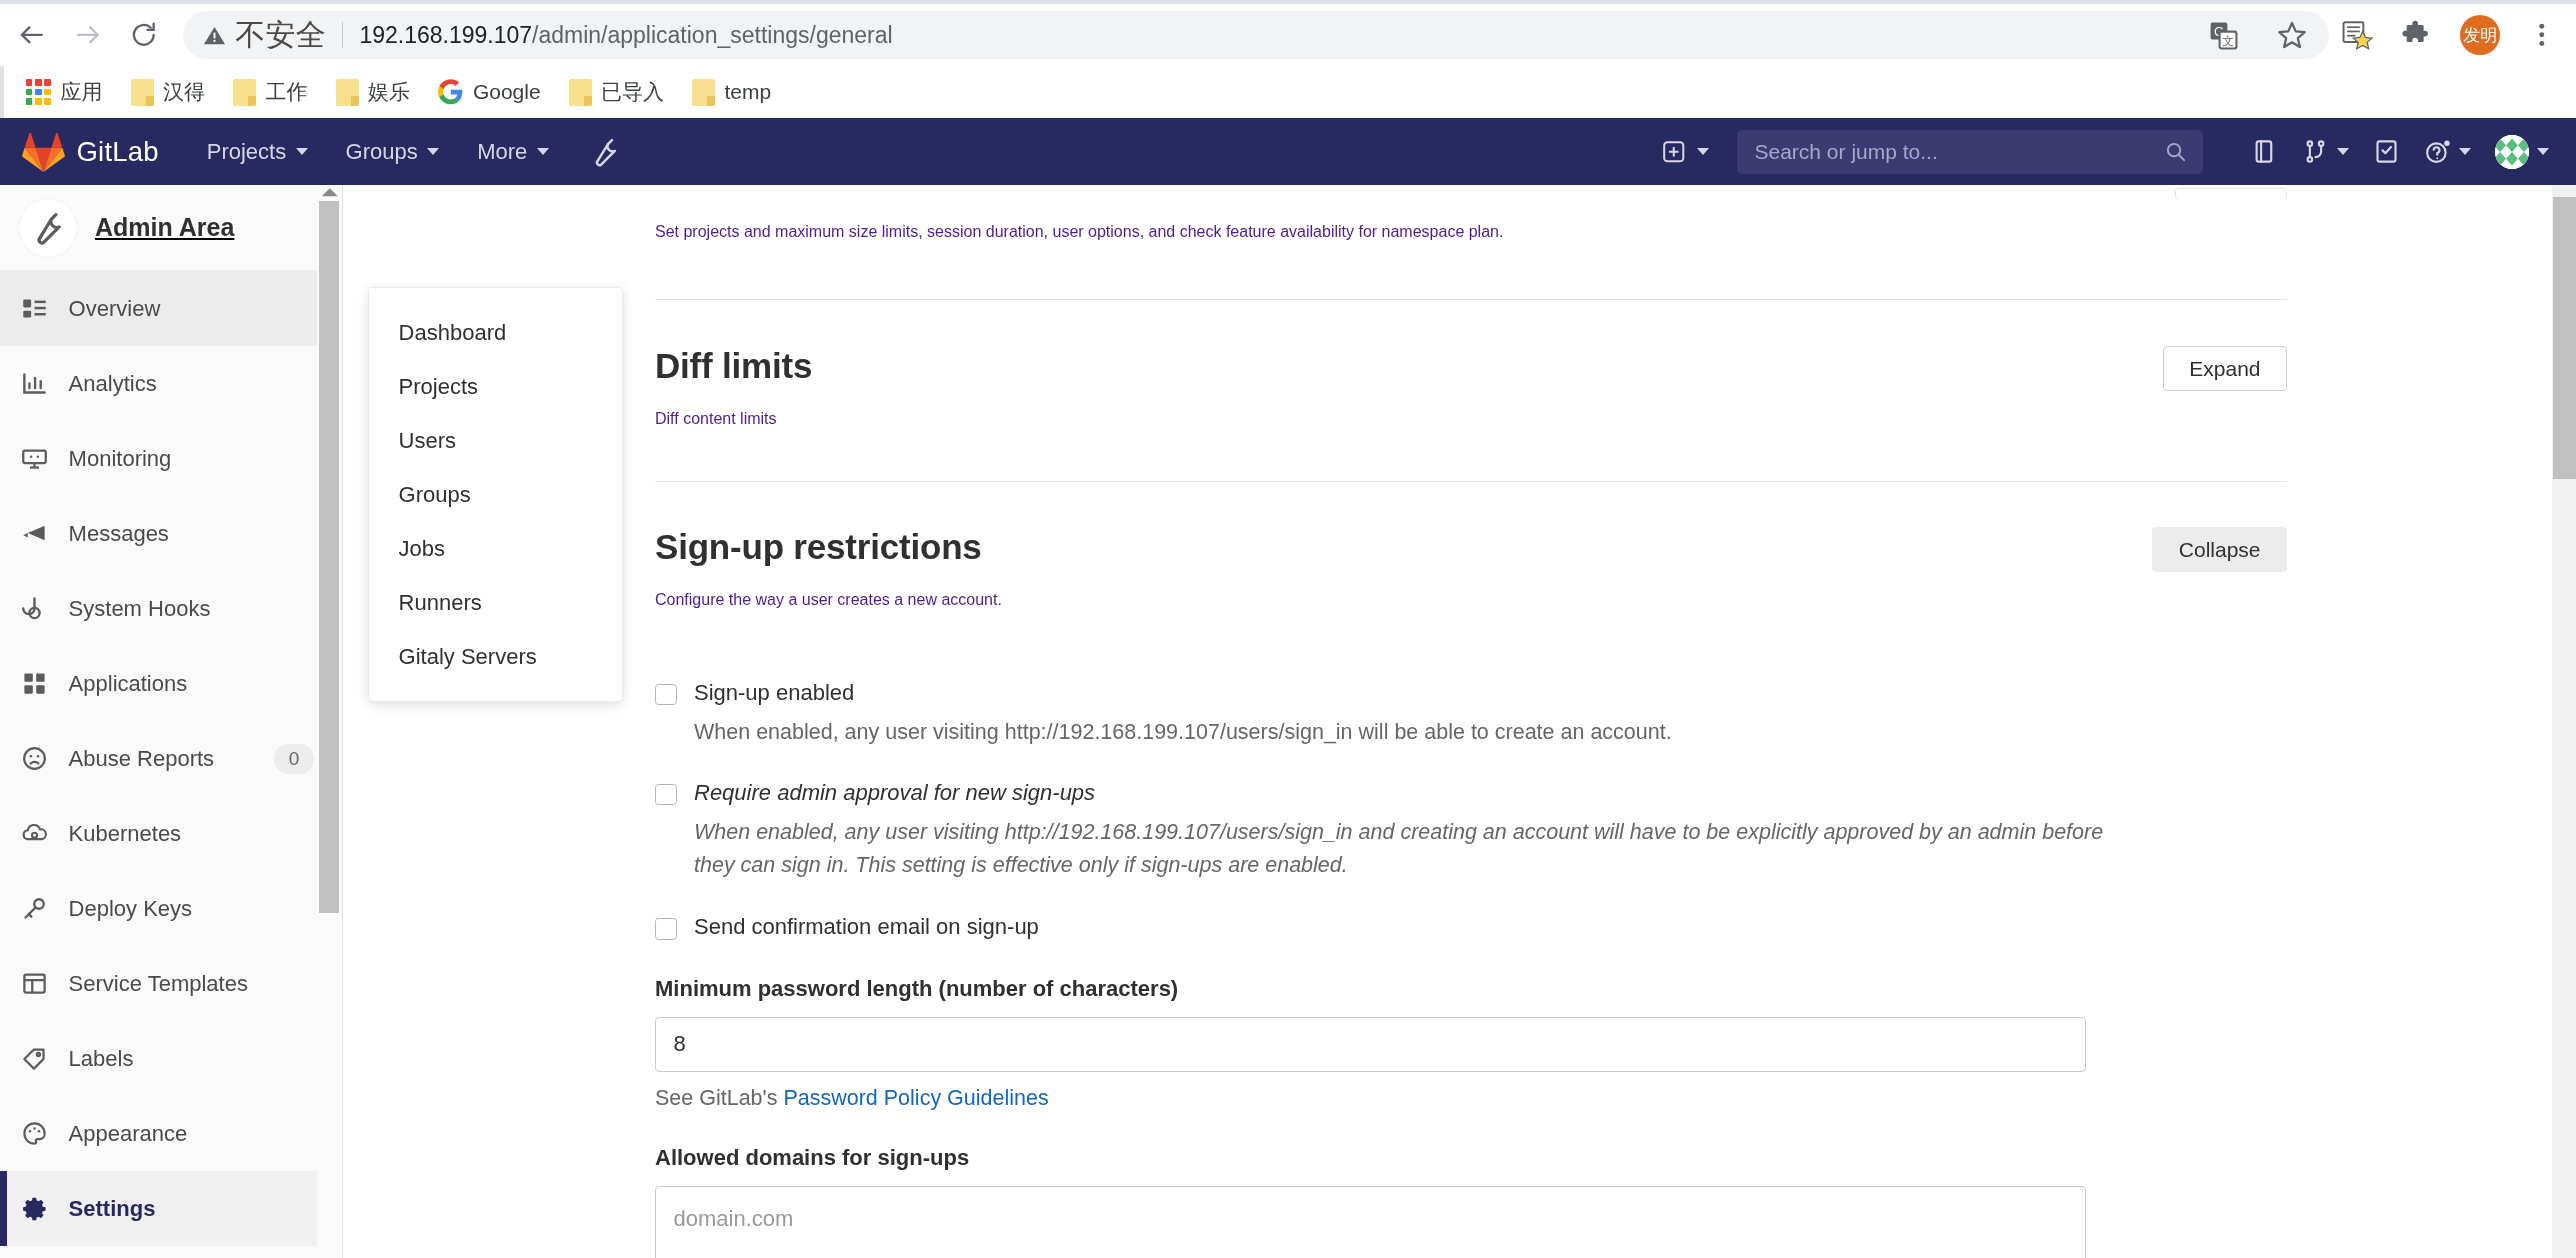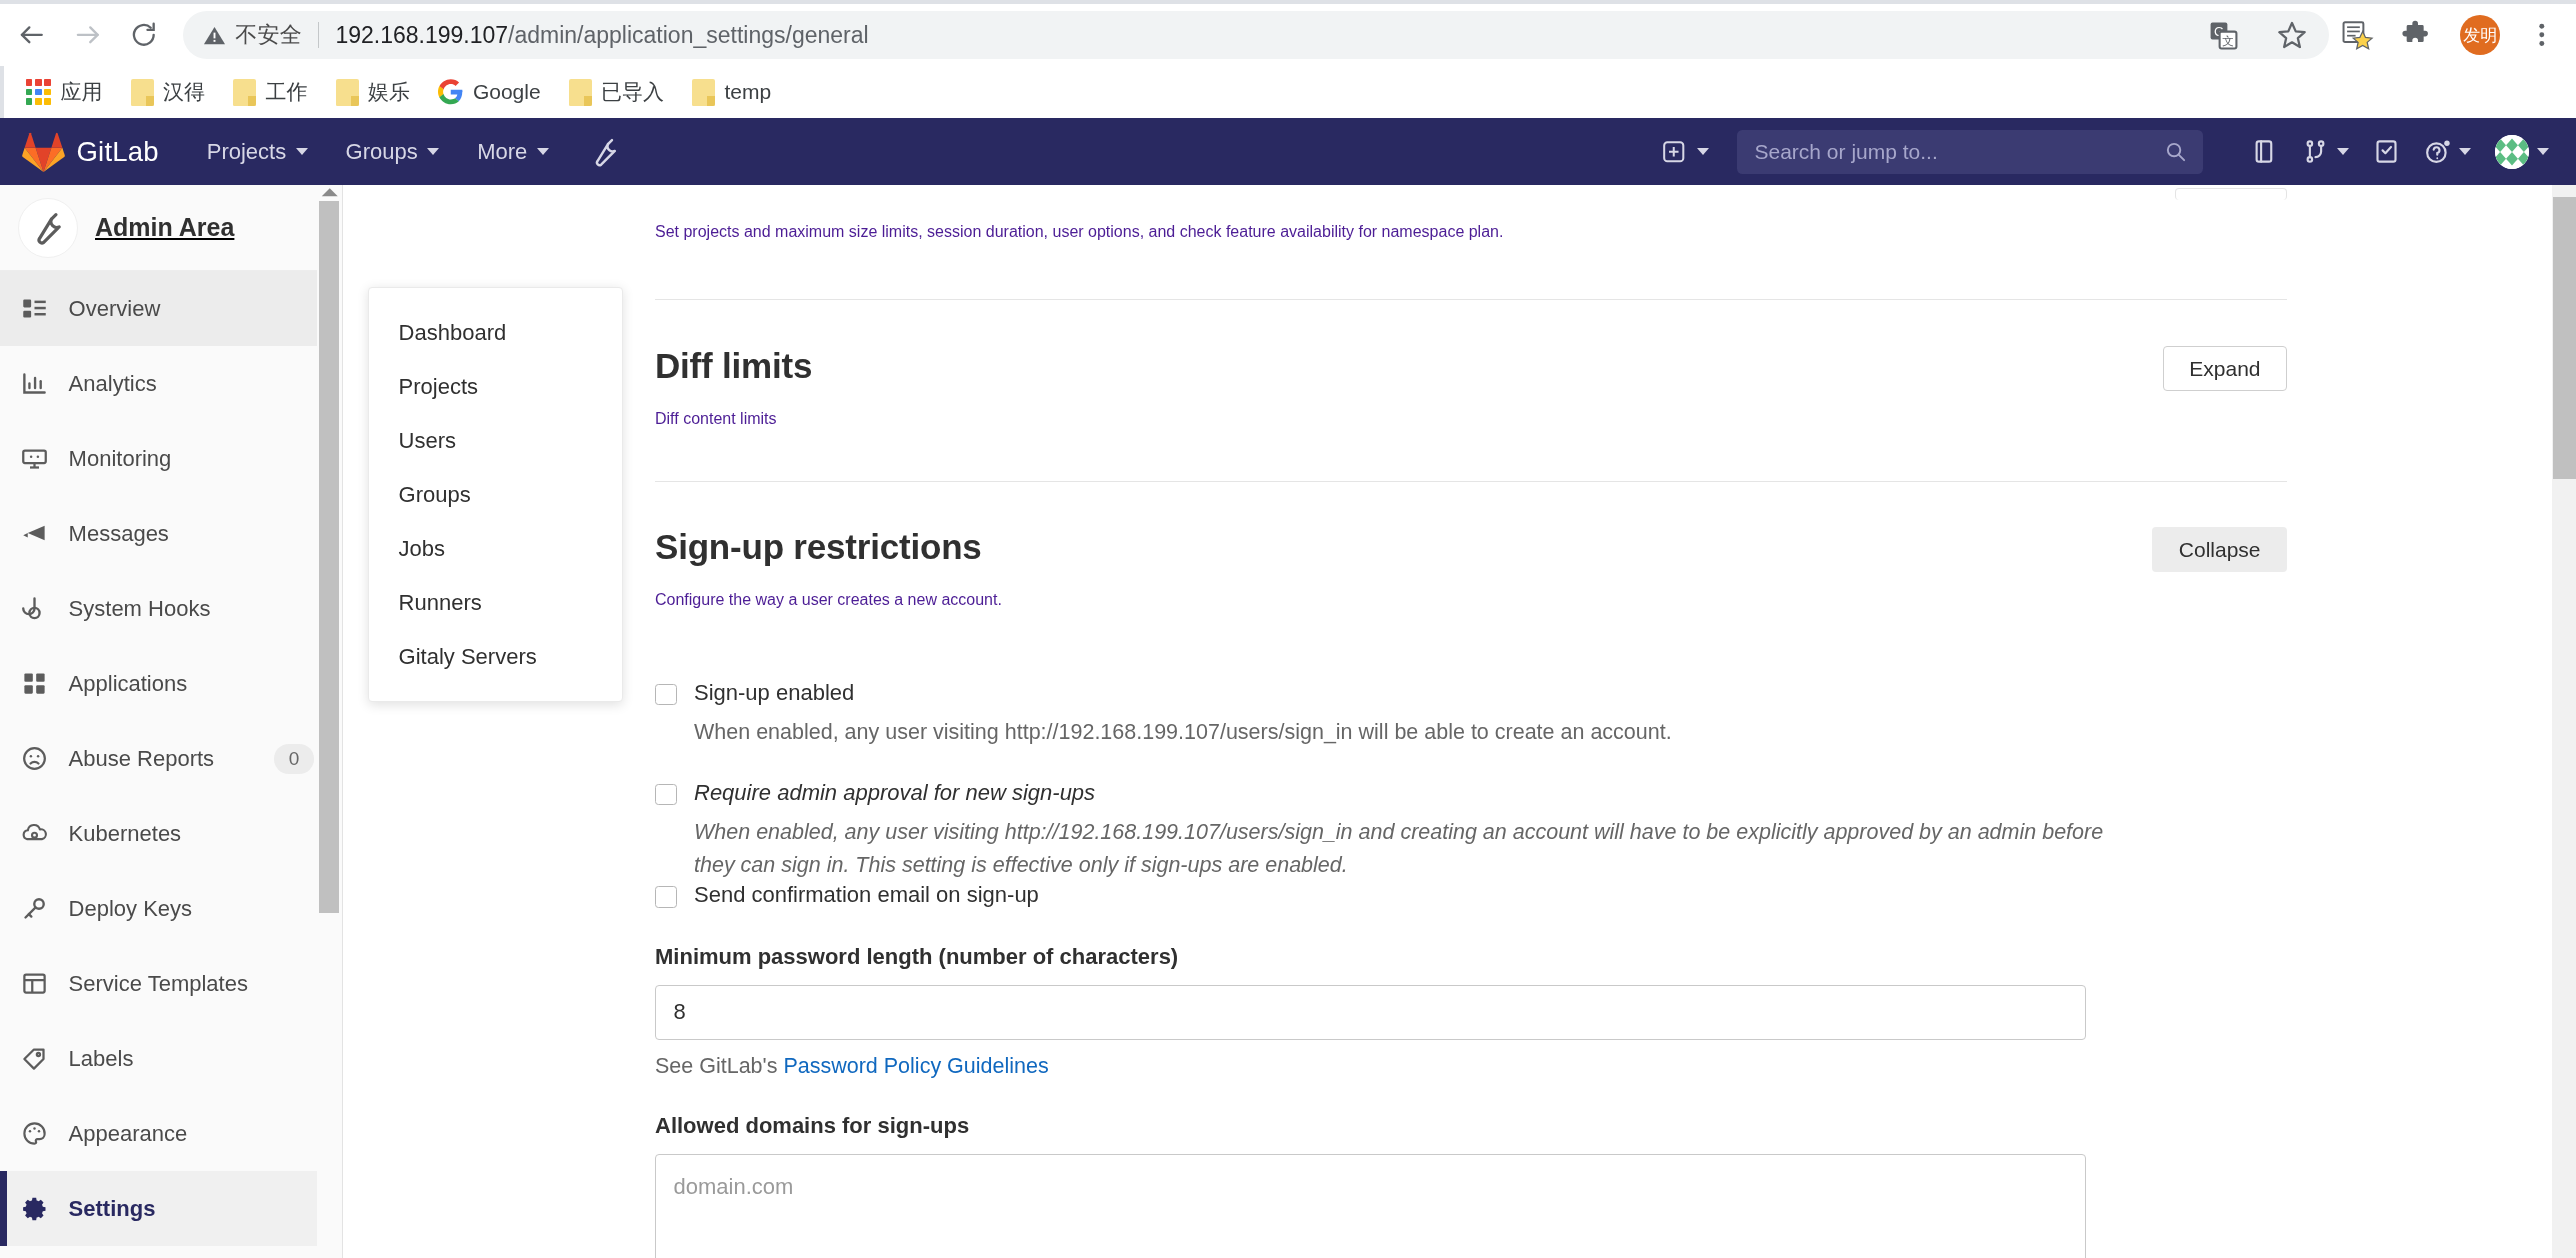--- a/index.html
+++ b/index.html
@@ -27,21 +27,21 @@
   }
   .nav-btn svg { display: block; }
   .omnibox {
     flex: 1; height: 48px; margin-left: 14.8px; margin-right: 9.4px;
     background: #f1f3f4; border-radius: 27px;
     display: flex; align-items: center; padding: 0 20px;
     position: relative;
   }
   .warn-icon { width: 23px; height: 23px; margin-right: 9.4px; flex: 0 0 auto; }
   .not-secure {
-    font-size: 22px; color: #4a4a4a; white-space: nowrap;
+    font-size: 30px; color: #4a4a4a; white-space: nowrap;
     letter-spacing: 0.3px;
   }
   .omni-sep {
     width: 1.3px; height: 25.5px; background: #c4c7c9; margin: 0 16px; flex: 0 0 auto;
   }
   .url-text { font-size: 23px; color: #5f6368; white-space: nowrap; }
   .url-text .host { color: #202124; }
   .omni-right {
     position: absolute; right: 17.5px; top: 0; height: 48px;
     display: flex; align-items: center; gap: 31px;
@@ -696,21 +696,21 @@
       </div>
 
       <div style="margin-top: 31px; font-style: italic;">
         <div class="check-row">
           <span class="cbox"></span>
           <span class="cb-label">Require admin approval for new sign-ups</span>
         </div>
         <div class="cb-help" style="margin-top: 9.4px;">When enabled, any user visiting http://192.168.199.107/users/sign_in and creating an account will have to be explicitly approved by an admin before they can sign in. This setting is effective only if sign-ups are enabled.</div>
       </div>
 
-      <div style="">
+      <div style="margin-top: 32px;">
         <div class="check-row">
           <span class="cbox"></span>
           <span class="cb-label">Send confirmation email on sign-up</span>
         </div>
       </div>
 
       <div style="margin-top: 35px;">
         <div class="field-label">Minimum password length (number of characters)</div>
         <div class="text-input" style="margin-top: 14.8px;">
           <span>8</span>

